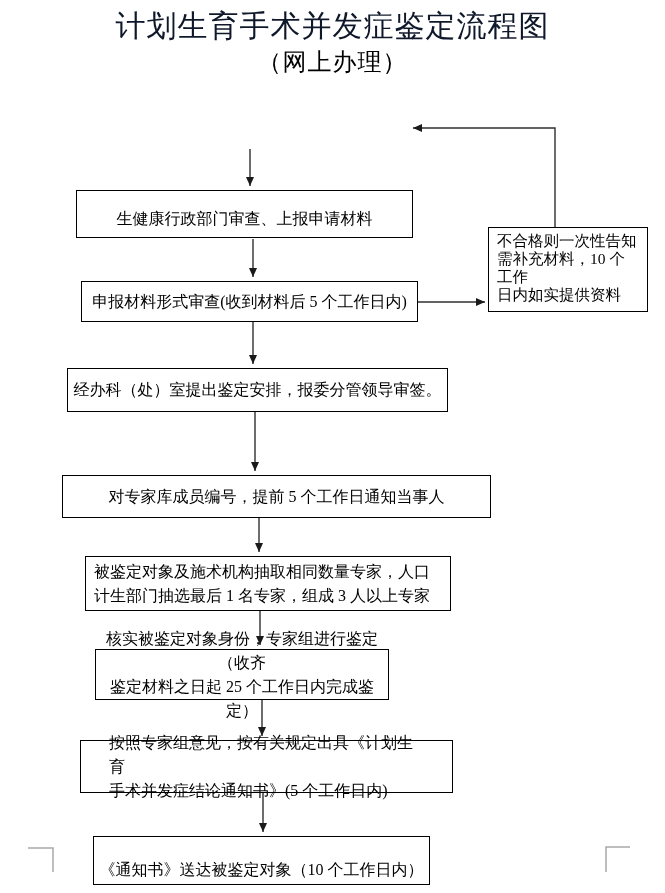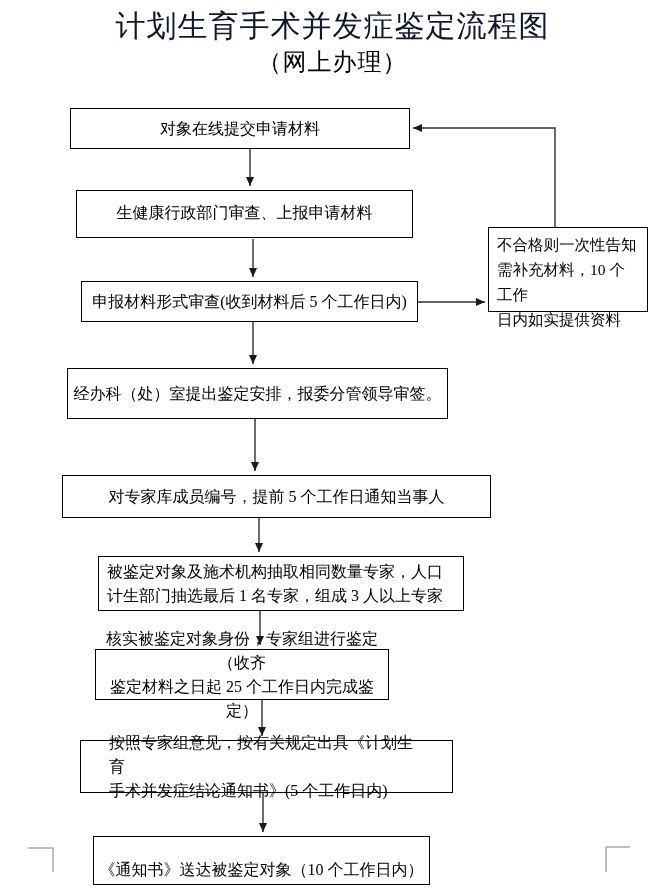--- a/index.html
+++ b/index.html
@@ -25,28 +25,28 @@
     position:absolute;
     border:1px solid #000;
     background:#fff;
     box-sizing:border-box;
     display:flex;align-items:center;justify-content:center;
     font-size:16px;line-height:24px;
     text-align:center;
   }
   .fbox .txt{white-space:pre-line;display:block;width:100%;}
   #b1{left:70px;top:108px;width:340px;height:41px;}
-  #b2{left:76px;top:190px;width:337px;height:48px;align-items:flex-start;padding-top:10px;}
+  #b2{left:76px;top:190px;width:337px;height:48px;align-items:flex-start;padding-top:16px;}
   #b3{left:81px;top:281px;width:337px;height:41px;}
   #side{left:488px;top:227px;width:160px;height:85px;
-        font-size:15.5px;line-height:25px;text-align:left;
+        font-size:15.5px;line-height:18px;text-align:left;
         align-items:flex-start;padding:4px 8px;}
-  #b4{left:67px;top:368px;width:381px;height:51px;}
+  #b4{left:67px;top:368px;width:381px;height:44px;}
   #b5{left:62px;top:475px;width:429px;height:43px;}
-  #b6{left:85px;top:556px;width:366px;height:55px;text-align:left;padding:12px 8px;margin-left:13px;}
+  #b6{left:85px;top:556px;width:366px;height:55px;text-align:left;padding:12px 8px;}
   #b7{left:95px;top:649px;width:294px;height:51px;text-align:center;}
   #b8{left:80px;top:740px;width:373px;height:53px;text-align:left;padding:0 28px;}
   #b9{left:93px;top:836px;width:337px;height:49px;align-items:flex-start;padding-top:21px;}
   svg.connectors{
     position:absolute;left:0;top:0;width:665px;height:893px;
     pointer-events:none;
   }
 </style>
 </head>
 <body>
@@ -69,23 +69,20 @@
     <line x1="259" y1="518" x2="259" y2="552" stroke="#2f2f2f" stroke-width="1.4" marker-end="url(#ah)"></line>
     <line x1="260" y1="611" x2="260" y2="645" stroke="#2f2f2f" stroke-width="1.4" marker-end="url(#ah)"></line>
     <line x1="262" y1="700" x2="262" y2="736" stroke="#2f2f2f" stroke-width="1.4" marker-end="url(#ah)"></line>
     <line x1="263" y1="793" x2="263" y2="832" stroke="#2f2f2f" stroke-width="1.4" marker-end="url(#ah)"></line>
     <line x1="418" y1="302" x2="485" y2="302" stroke="#2f2f2f" stroke-width="1.4" marker-end="url(#ah)"></line>
     <path d="M555,227 L555,128 L413,128" fill="none" stroke="#2f2f2f" stroke-width="1.4" marker-end="url(#ah)"></path>
     <path d="M28,848 L53,848 L53,872" fill="none" stroke="#a9a9a9" stroke-width="1.5"></path>
     <path d="M630,847 L606,847 L606,872" fill="none" stroke="#a9a9a9" stroke-width="1.5"></path>
   </svg>
 
-  <div class="fbox" id="b1">
-    <span class="txt">对象在线提交申请材料</span>
-  </div>
 
   <div class="fbox" id="b2">
     <span class="txt">生健康行政部门审查、上报申请材料</span>
   </div>
 
   <div class="fbox" id="b3">
     <span class="txt">申报材料形式审查(收到材料后 5 个工作日内)</span>
   </div>
 
   <div class="fbox" id="side">

